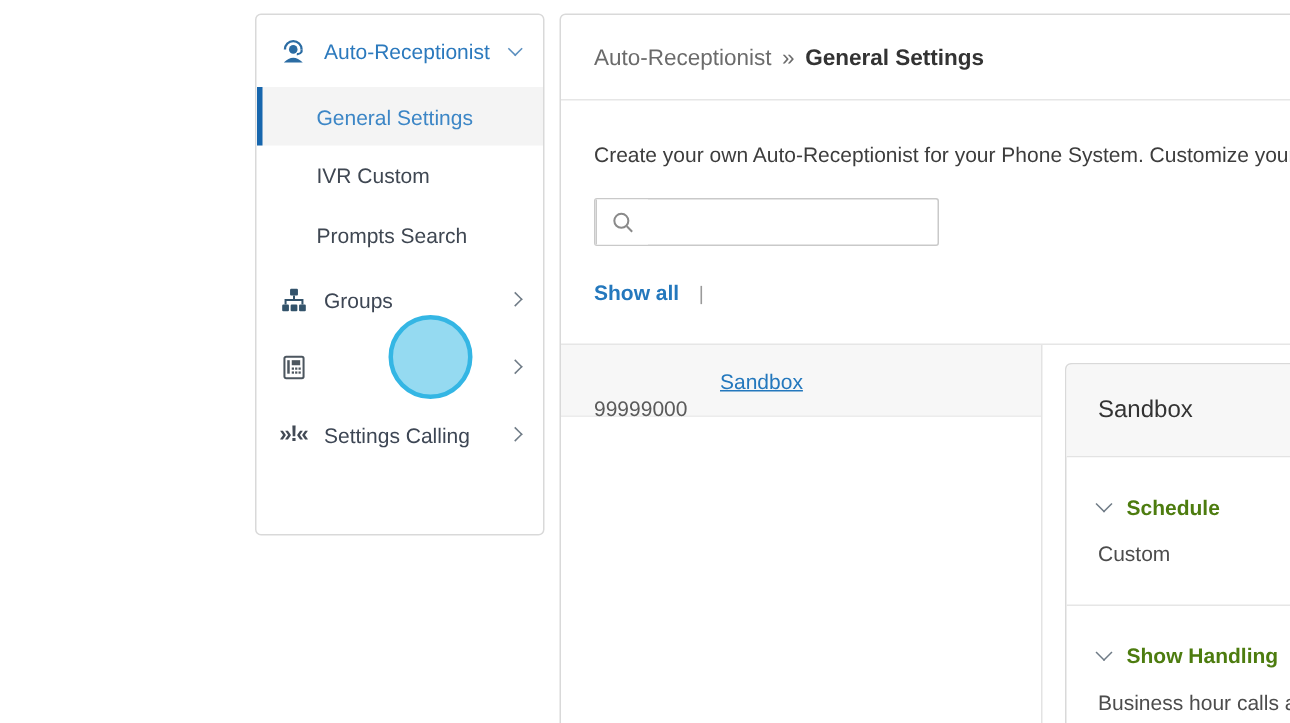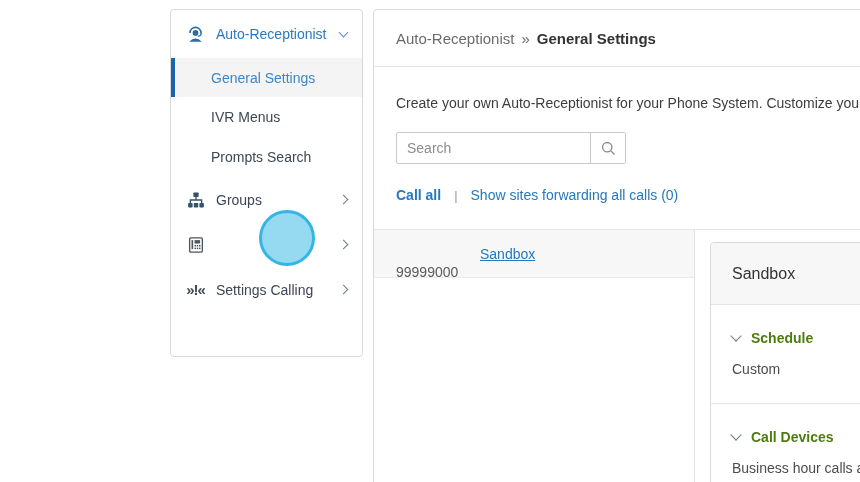--- a/index.html
+++ b/index.html
@@ -148,21 +148,21 @@
     </span>
     <span class="lbl-blue">Auto-Receptionist</span>
     <span class="chev down"></span>
   </div>
 
   <div class="nav-sub active">
     <span>General Settings</span>
   </div>
 
   <div class="nav-sub">
-    <span>IVR Menus</span>
+    <span>IVR Custom</span>
   </div>
 
 
   <div class="nav-sub">
     <span>Prompts Search</span>
   </div>
 
   <div class="nav-root grp">
     <span class="icon18">
       <svg width="18" height="18" viewBox="0 0 24 24">
@@ -209,35 +209,33 @@
 
   <div class="crumbs">
     <span class="crumb-parent">Auto-Receptionist</span>
     <span class="crumb-sep">»</span>
     <span class="crumb-current">General Settings</span>
   </div>
 
   <div class="desc">Create your own Auto-Receptionist for your Phone System. Customize your optio</div>
 
   <div class="search-box">
-    <input type="text" placeholder="Search" style="">
     <button class="search-btn">
       <span>
         <svg width="17" height="17" viewBox="0 0 20 20">
           <circle cx="8.5" cy="8.5" r="5.5" fill="none" stroke="#8a8a8a" stroke-width="1.6"></circle>
           <line x1="12.8" y1="12.8" x2="17" y2="17" stroke="#8a8a8a" stroke-width="1.6"></line>
         </svg>
       </span>
     </button>
   </div>
 
   <div class="filters">
-    <span class="link bold">Call all</span>
+    <span class="link bold">Show all</span>
     <span class="filter-sep">|</span>
-    <span class="link">Show sites forwarding all calls (0)</span>
   </div>
 
   <div class="lower">
 
     <div class="table-area">
       <div class="trow">
         <div class="td-ext">99999000</div>
         <div class="td-site">
           <span class="site-link">Sandbox</span>
         </div>
@@ -253,20 +251,20 @@
         <div class="dp-title-row">
           <span class="dp-chev"></span>
           <span class="dp-title">Schedule</span>
         </div>
         <div class="dp-value">Custom</div>
       </div>
 
       <div class="dp-section">
         <div class="dp-title-row">
           <span class="dp-chev"></span>
-          <span class="dp-title">Call Devices</span>
+          <span class="dp-title">Show Handling</span>
         </div>
         <div class="dp-value">Business hour calls are</div>
       </div>
     </aside>
 
   </div>
 </section>
 
 </body></html>

